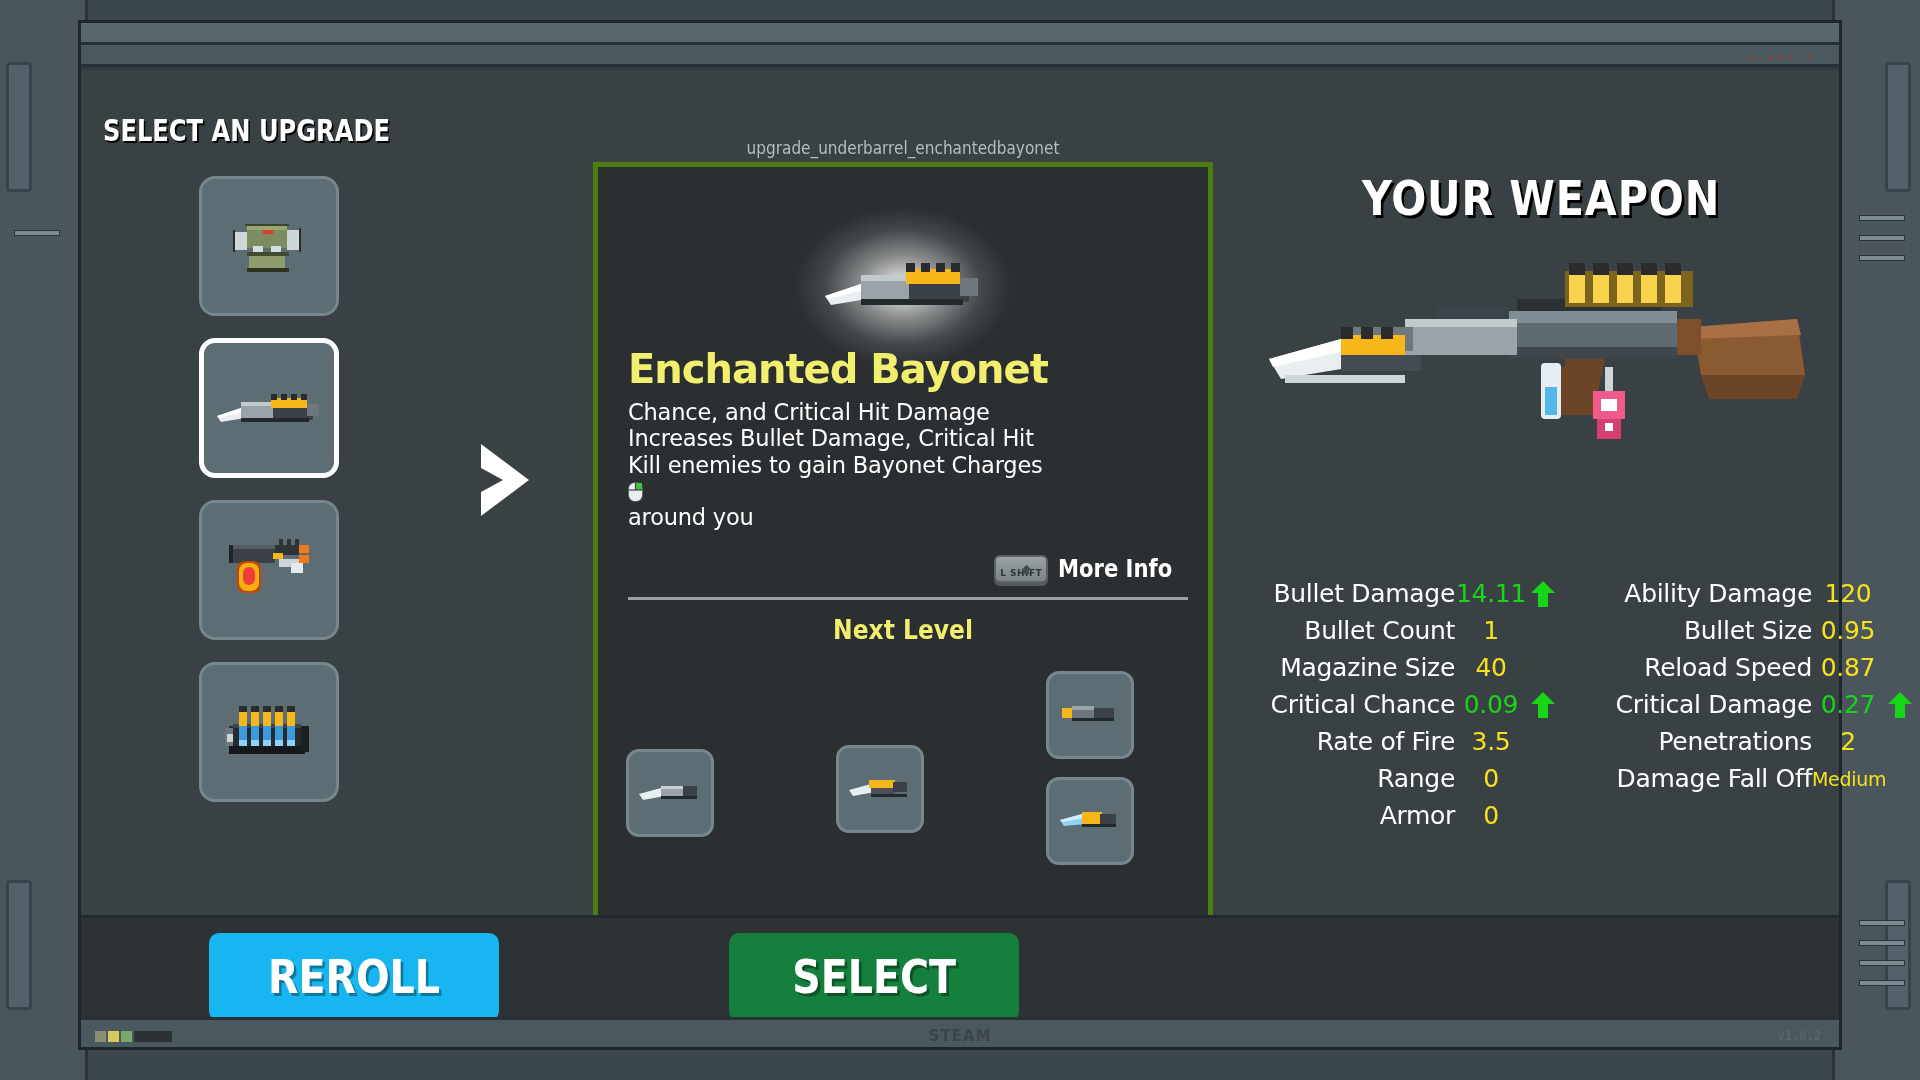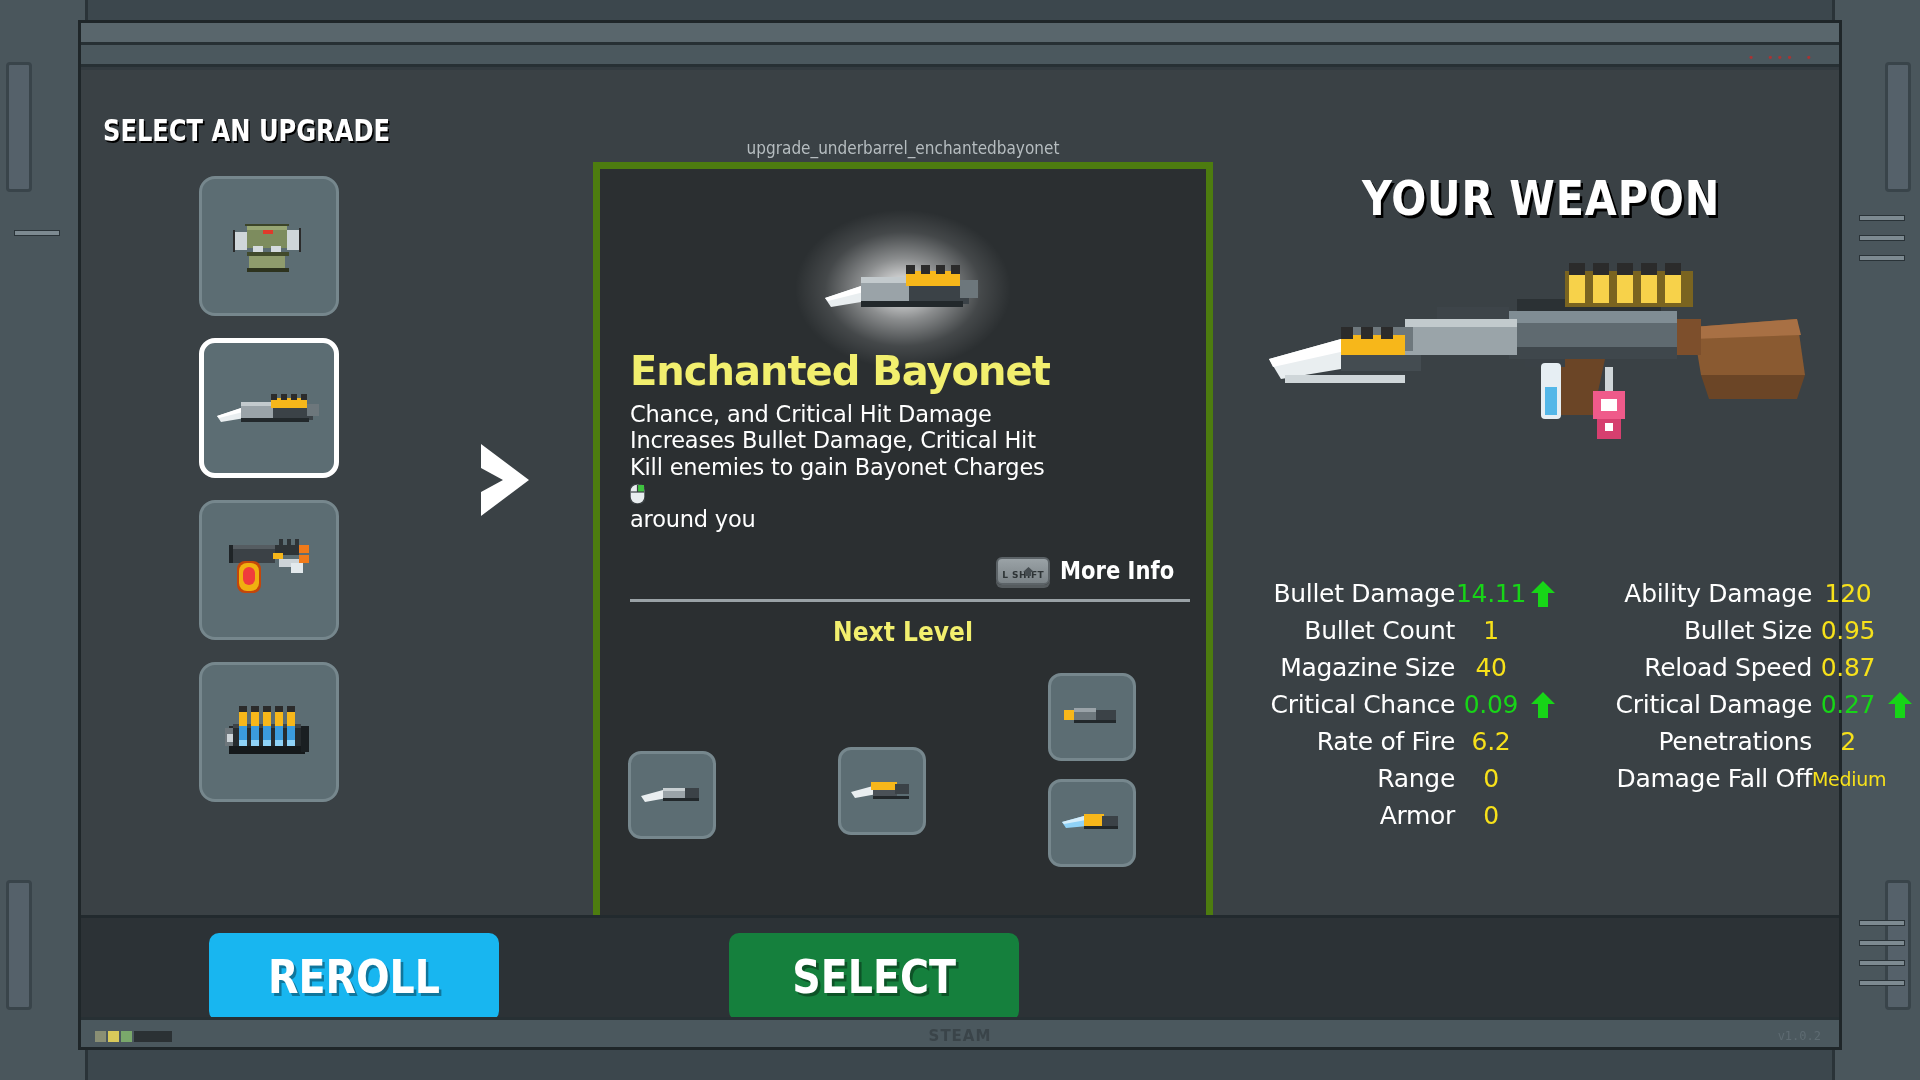--- a/index.html
+++ b/index.html
@@ -129,21 +129,21 @@
     font-size: 17px; color: #b6bdc0;
     font-family: "DejaVu Sans", sans-serif;
     letter-spacing: 0px;
     transform: scaleX(0.9);
   }
   #card {
     position: absolute;
     left: 512px; top: 92px;
     width: 620px; height: 784px;
     background: #2b2f31;
-    border: 7px solid #4d7c0f;
+    border: 5px solid #4d7c0f;
   }
   #card-glow {
     position: absolute; left: 0; top: 0; width: 100%; height: 240px;
     background: radial-gradient(ellipse 150px 110px at 50% 50%, rgba(255,255,255,0.95) 0%, rgba(255,255,255,0.45) 28%, rgba(255,255,255,0.12) 52%, rgba(255,255,255,0) 72%);
   }
   #card-item-art {
     position: absolute; left: 50%; top: 78px; transform: translateX(-50%);
     image-rendering: pixelated;
   }
   #card-text { position: absolute; left: 30px; top: 182px; width: 560px; }
@@ -621,21 +621,21 @@
             <span class="stat-label">Critical Chance</span>
             <span class="stat-value up">0.09</span>
             <span class="stat-arrow">
               <svg width="24" height="26" viewBox="0 0 12 13">
                   <polygon points="6,0 12,6 8.5,6 8.5,13 3.5,13 3.5,6 0,6" fill="#17d517"></polygon>
                 </svg>
             </span>
           </div>
           <div class="stat-row">
             <span class="stat-label">Rate of Fire</span>
-            <span class="stat-value">6.2</span>
+            <span class="stat-value">3.5</span>
             <span class="stat-arrow"></span>
           </div>
           <div class="stat-row">
             <span class="stat-label">Range</span>
             <span class="stat-value">0</span>
             <span class="stat-arrow"></span>
           </div>
           <div class="stat-row">
             <span class="stat-label">Armor</span>
             <span class="stat-value">0</span>

